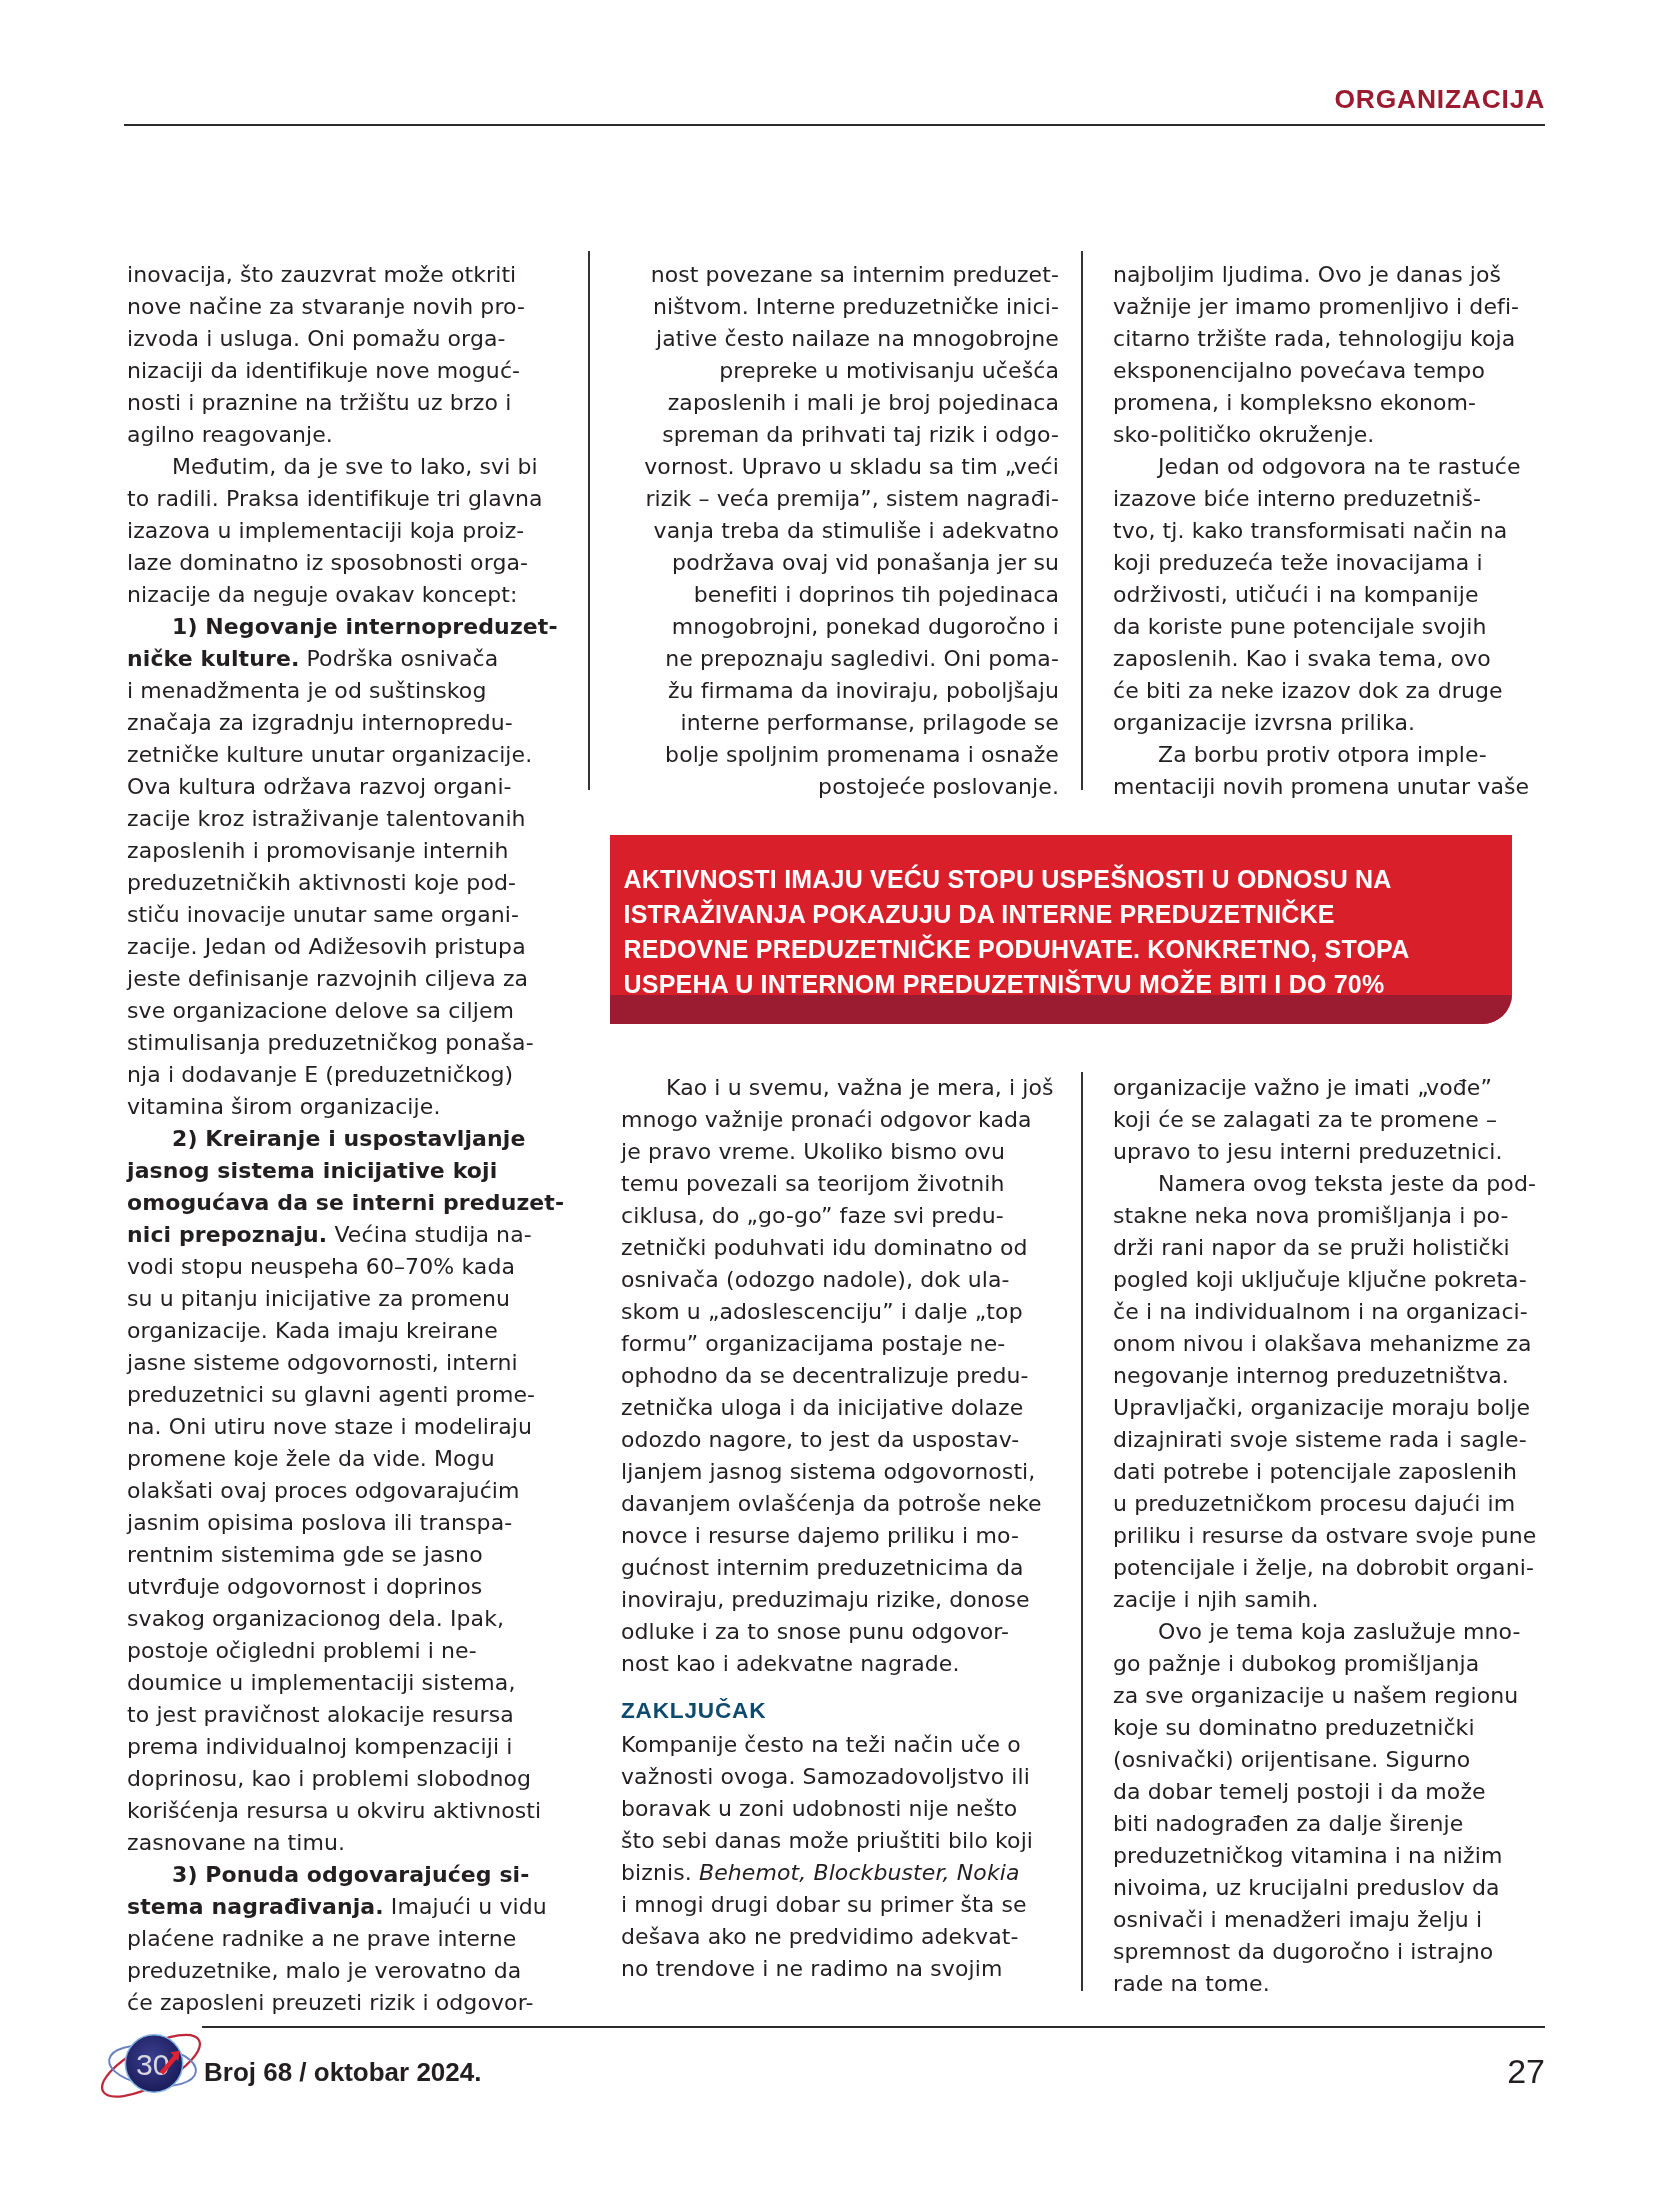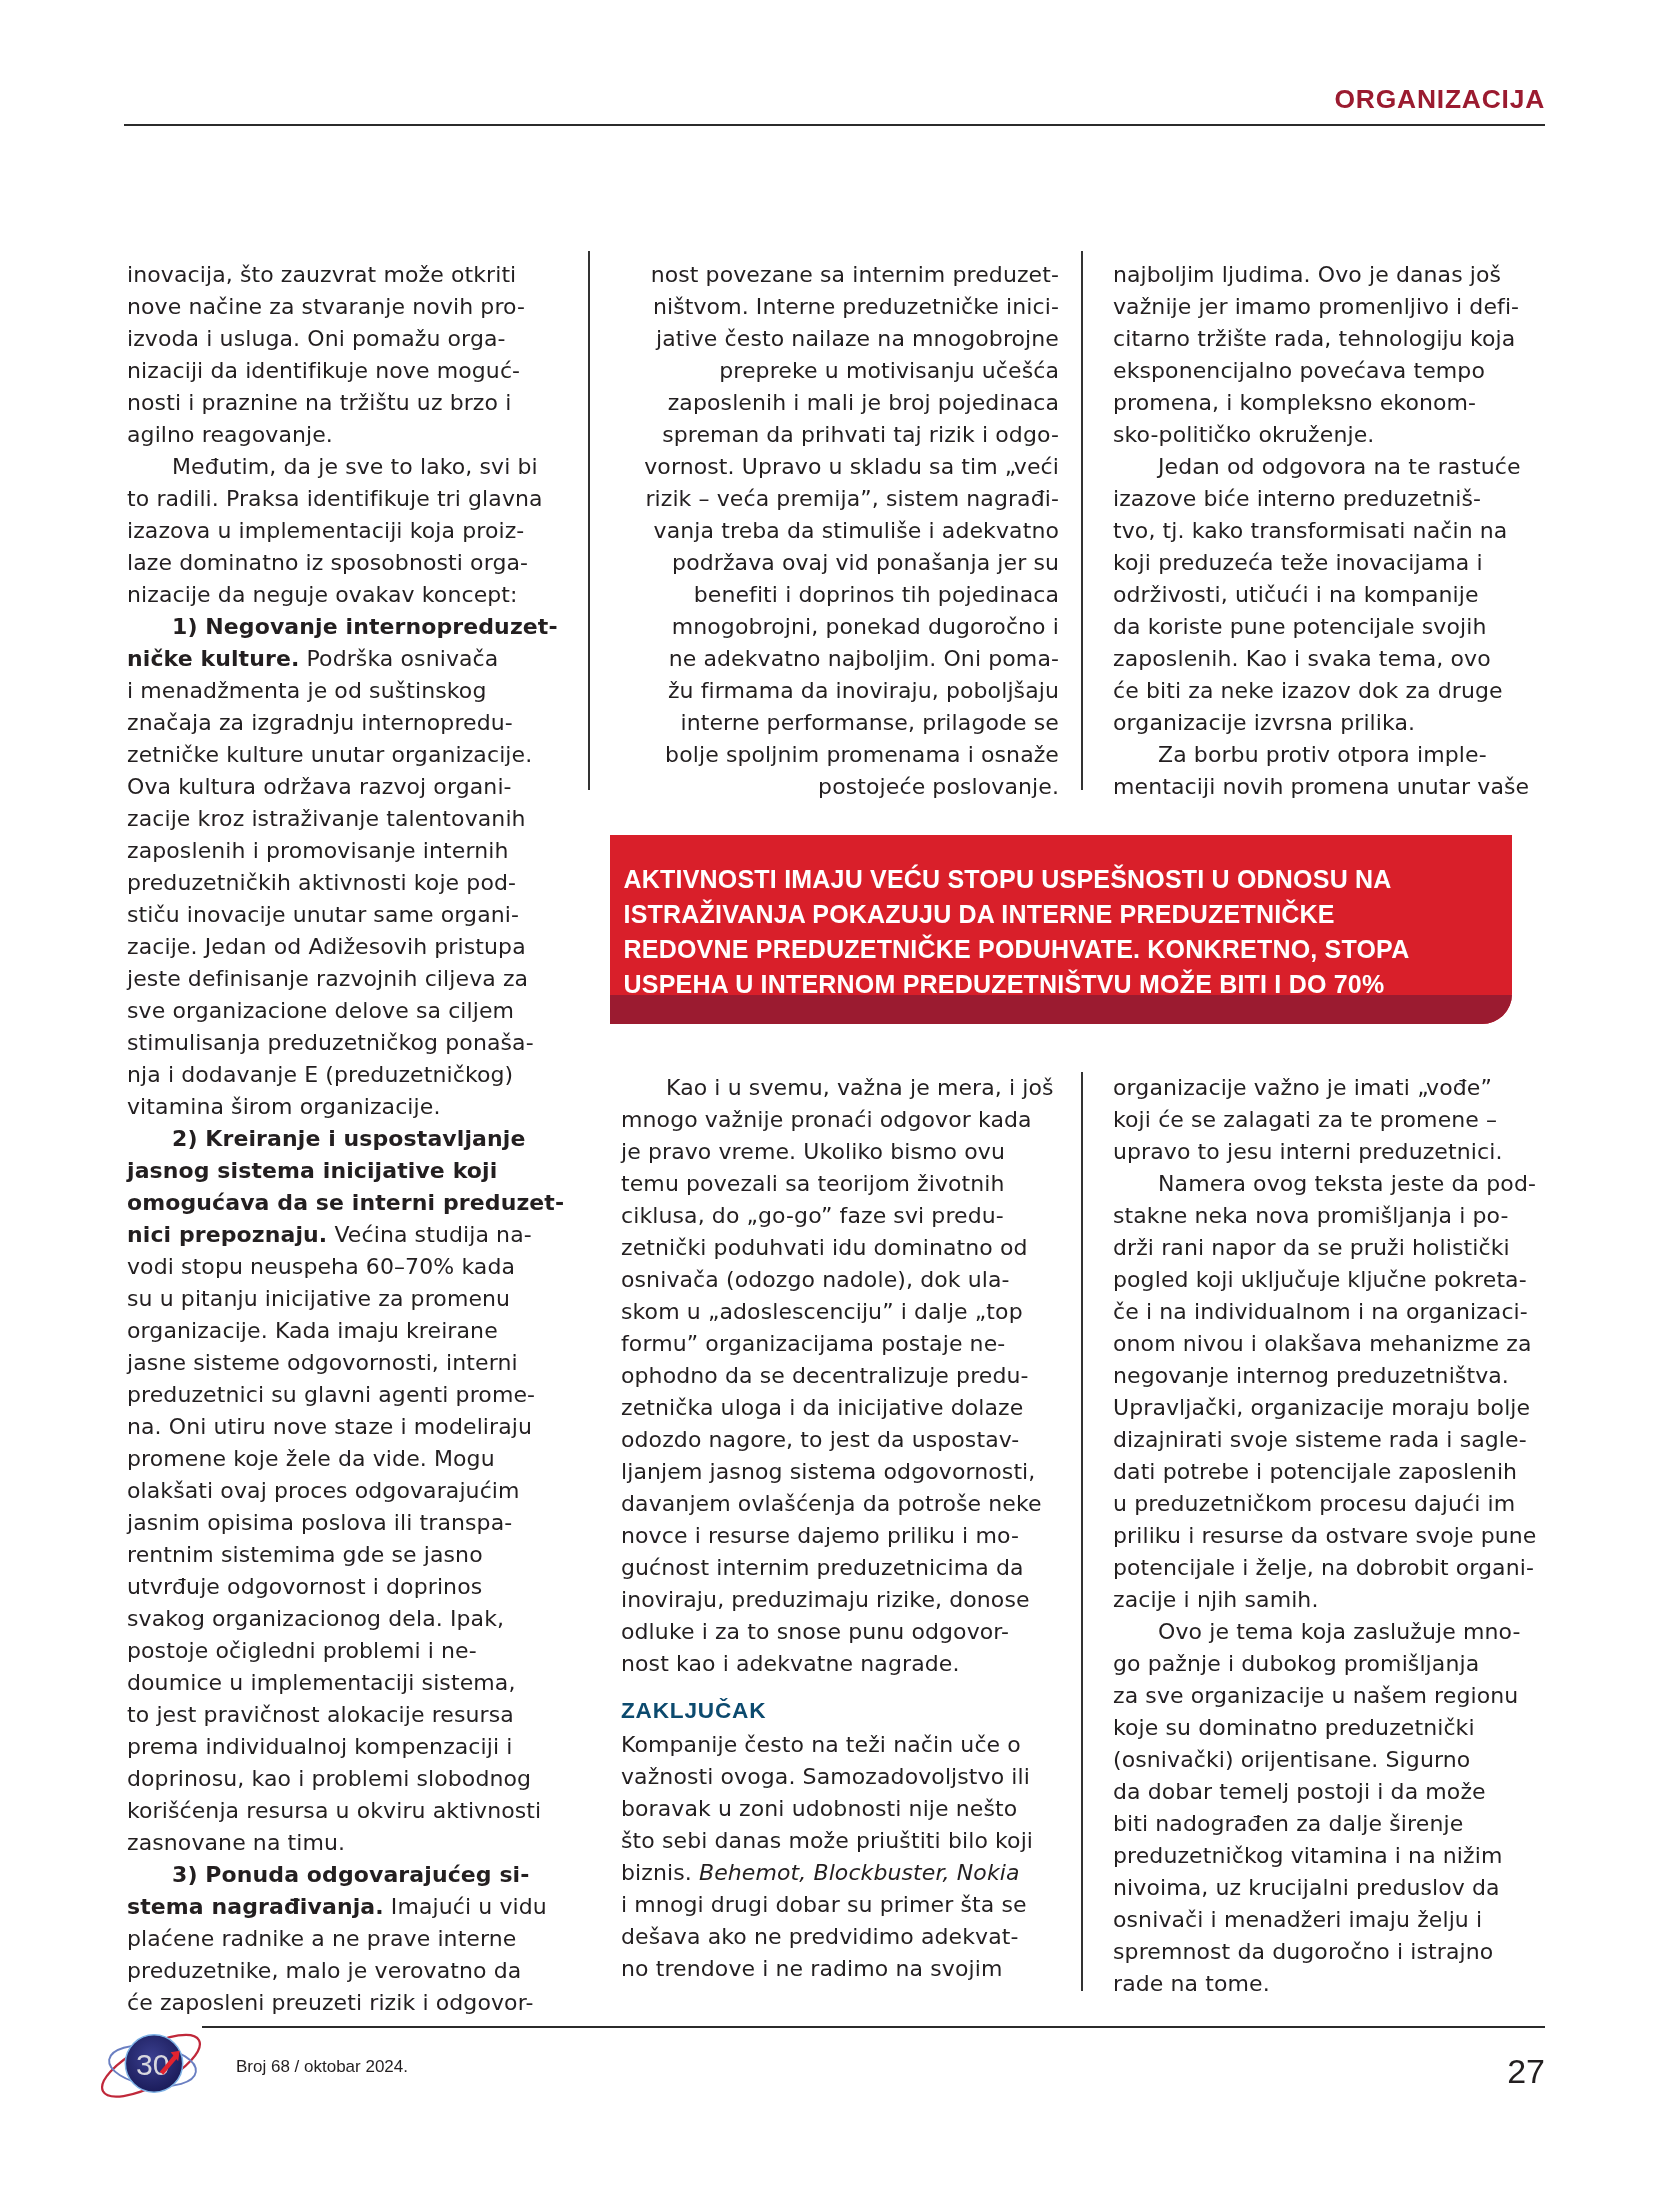--- a/index.html
+++ b/index.html
@@ -54,23 +54,22 @@
     font-size: 25px; line-height: 35px; letter-spacing: 0.2px;
   }
   .callout-text .line { display: block; white-space: nowrap; }
   .bottom-rule {
     position: absolute; left: 202px; top: 2026px; width: 1343px; height: 2.3px;
     background: #2b2b2b;
   }
   .logo { position: absolute; left: 92px; top: 2022px; width: 121px; height: 83px; }
   .issue {
     position: absolute; left: 204px; top: 2057px;
-    font-family: "Liberation Sans", sans-serif; font-weight: normal; font-size: 17px;
+    font-family: "Liberation Sans", sans-serif; font-weight: bold; font-size: 26px;
     color: #231f20;
-    margin-left: 32px;
   }
   .page-num {
     position: absolute; right: 126px; top: 2052px;
     font-family: "Liberation Sans", sans-serif; font-size: 34px; color: #231f20;
   }
 </style>
 </head>
 <body>
 
 <div class="section-label">ORGANIZACIJA</div>
@@ -140,21 +139,21 @@
     <span class="line">jative često nailaze na mnogobrojne</span>
     <span class="line">prepreke u motivisanju učešća</span>
     <span class="line">zaposlenih i mali je broj pojedinaca</span>
     <span class="line">spreman da prihvati taj rizik i odgo-</span>
     <span class="line">vornost. Upravo u skladu sa tim „veći</span>
     <span class="line">rizik – veća premija”, sistem nagrađi-</span>
     <span class="line">vanja treba da stimuliše i adekvatno</span>
     <span class="line">podržava ovaj vid ponašanja jer su</span>
     <span class="line">benefiti i doprinos tih pojedinaca</span>
     <span class="line">mnogobrojni, ponekad dugoročno i</span>
-    <span class="line">ne adekvatno najboljim. Oni poma-</span>
+    <span class="line">ne prepoznaju sagledivi. Oni poma-</span>
     <span class="line">žu firmama da inoviraju, poboljšaju</span>
     <span class="line">interne performanse, prilagode se</span>
     <span class="line">bolje spoljnim promenama i osnaže</span>
     <span class="line">postojeće poslovanje.</span>
   </div>
 <div class="vdiv div2"></div>
 <div class="col col3a">
     <span class="line">najboljim ljudima. Ovo je danas još</span>
     <span class="line">važnije jer imamo promenljivo i defi-</span>
     <span class="line">citarno tržište rada, tehnologiju koja</span>

